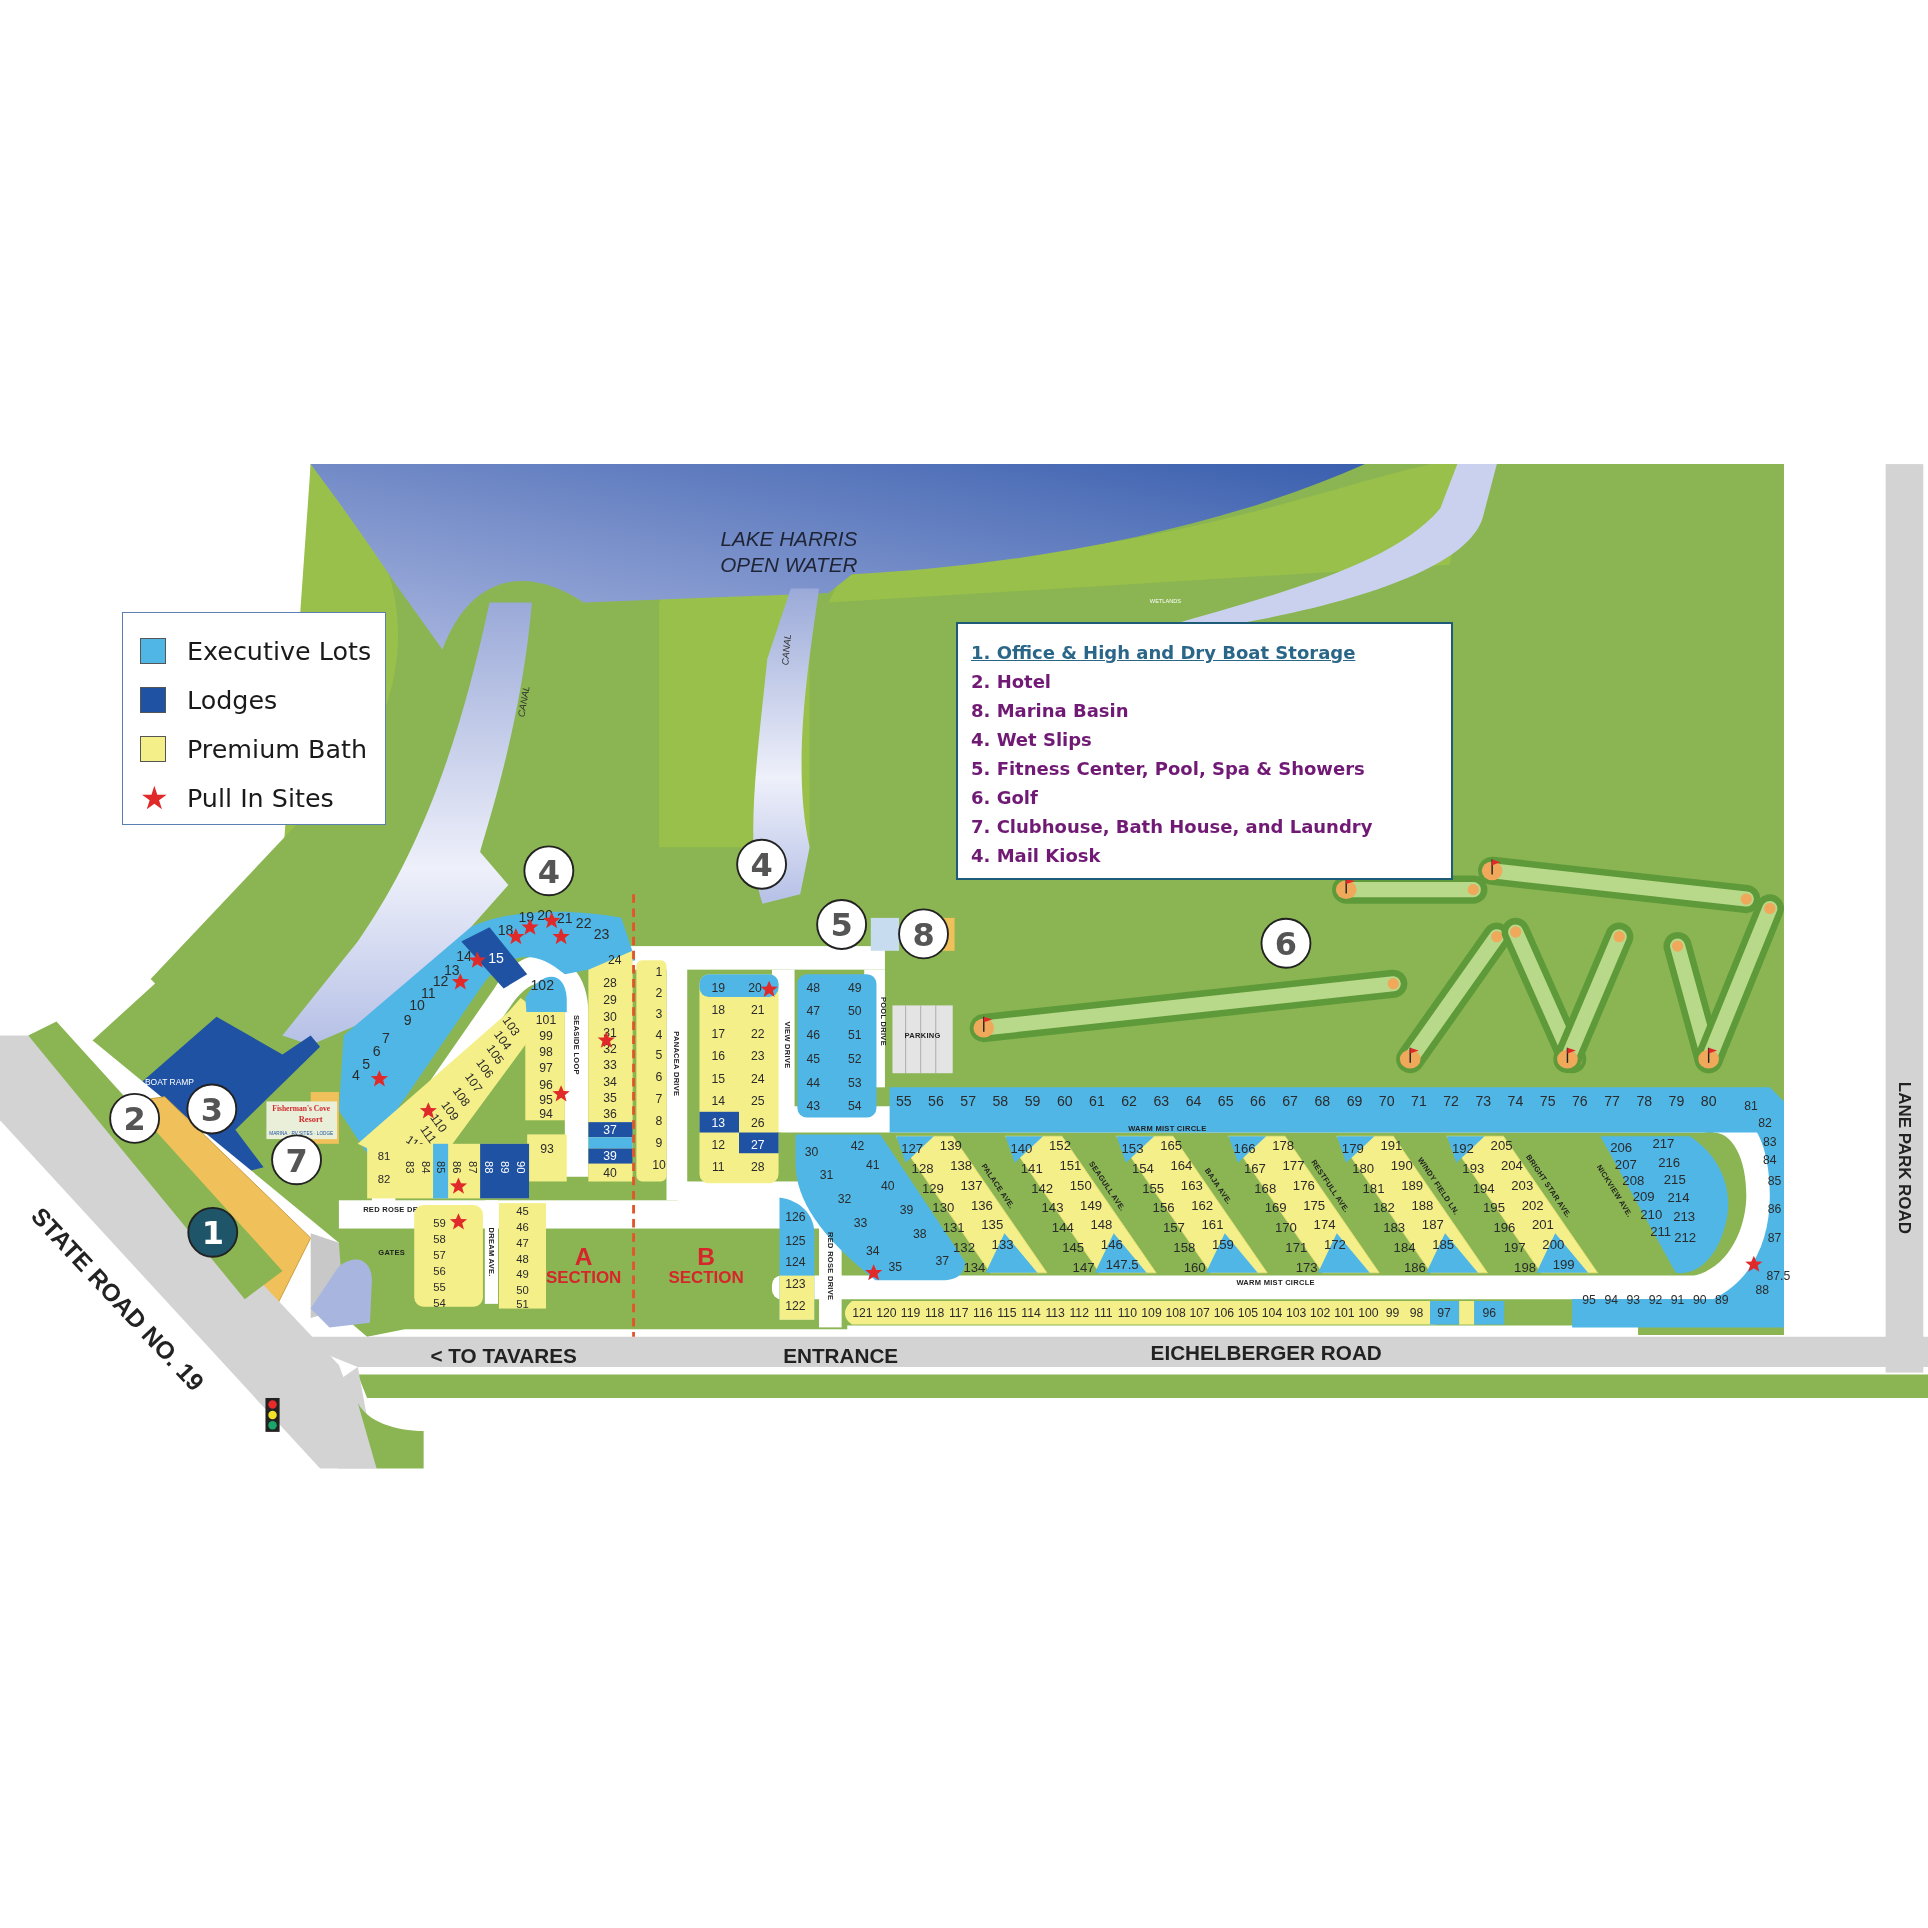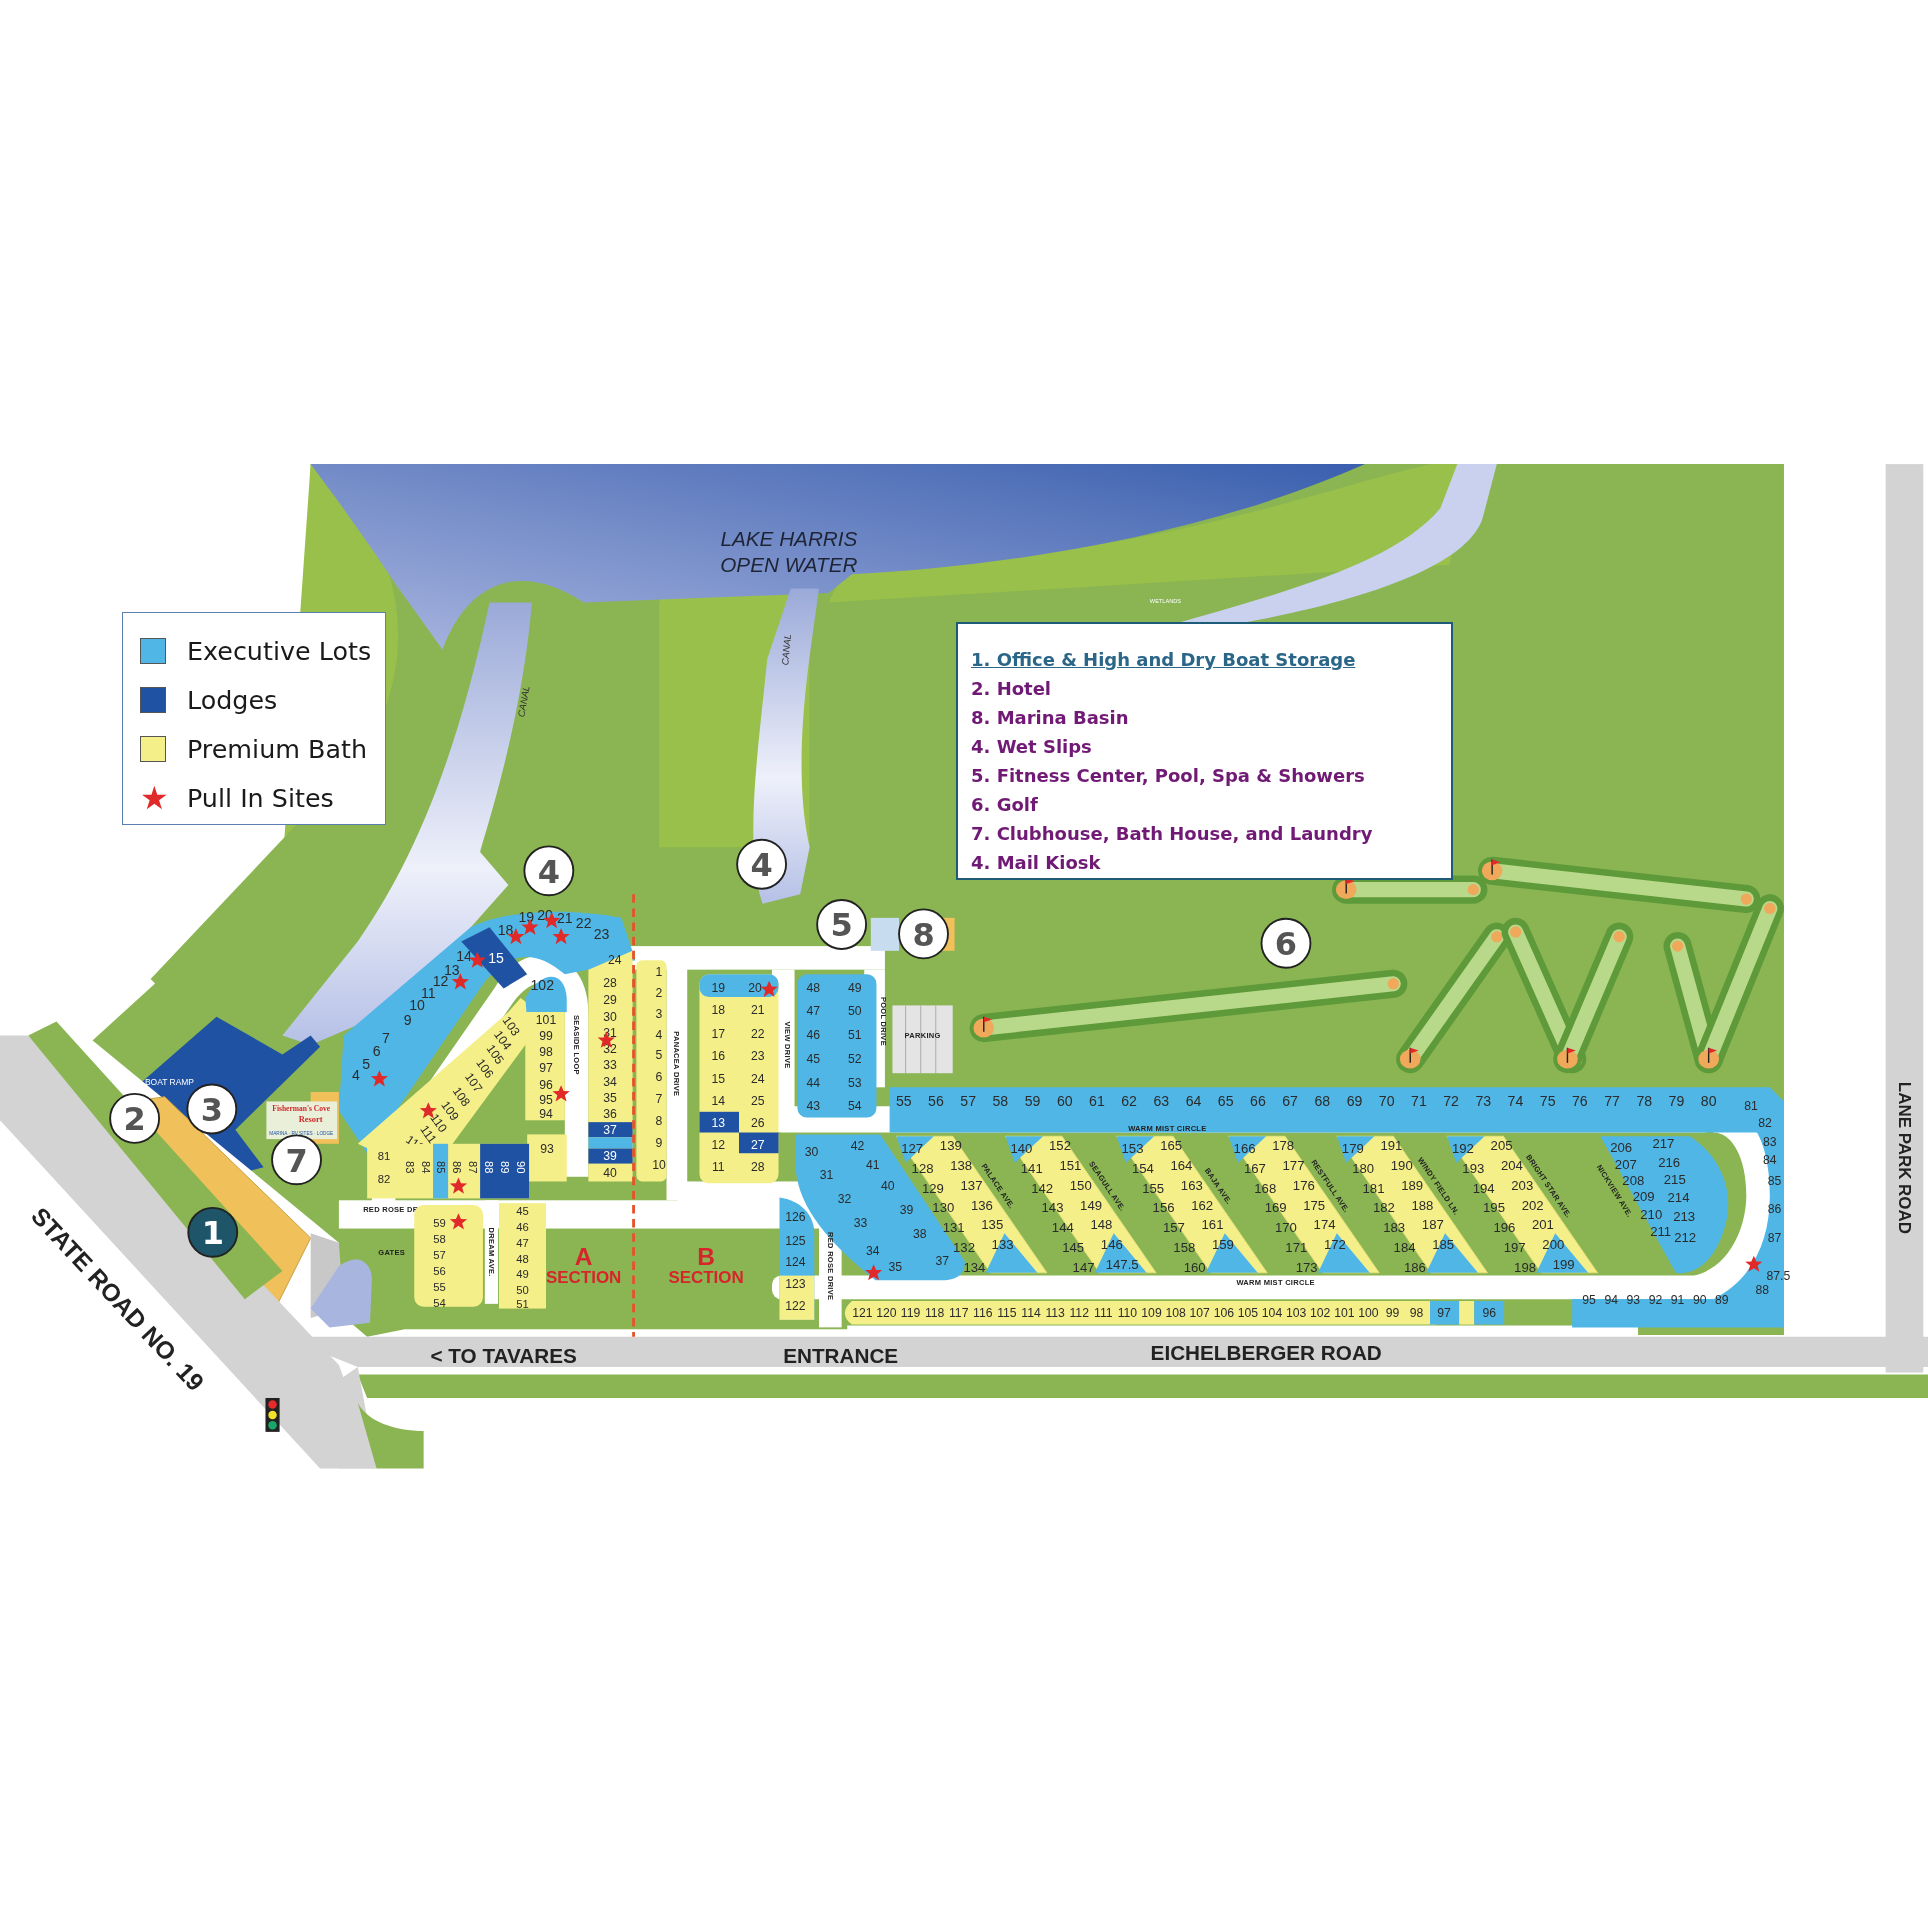--- a/index.html
+++ b/index.html
@@ -17,21 +17,21 @@
   .marker-num { font-family:"DejaVu Sans", sans-serif; font-weight:bold; font-size:34px; fill:#555; text-anchor:middle; dominant-baseline:central; }
 
   .legend { position:absolute; left:82px; top:612px; width:264px; height:213px; background:#fff;
             border:1.9px solid #5b7fb0; box-sizing:border-box; padding:13px 0 0 17px;margin-left:40px; }
   .legend-row { display:flex; align-items:center; height:49px; }
   .legend-swatch { width:26px; height:26px; margin-right:21px; box-sizing:border-box; border:0.9px solid #555; }
   .legend-label { font-family:"DejaVu Sans", sans-serif; font-size:25.4px; color:#1a1a1a; }
   .legend-star { width:26px; margin-right:21px; color:#e02a2a; font-size:32px; line-height:26px; text-align:center; }
 
   .key { position:absolute; left:956px; top:622px; width:497px; height:258px; background:#fff;
-         border:2.8px solid #1e5b78; box-sizing:border-box; padding:21px 0 0 13px; }
+         border:2.8px solid #1e5b78; box-sizing:border-box; padding:14px 0 0 13px; }
   .key-item { font-family:"DejaVu Sans", sans-serif; font-weight:bold; font-size:18px; color:#701a75; height:29px; line-height:29px; white-space:nowrap; }
   .key-item.first { color:#2a6688; text-decoration:underline; }
 </style>
 </head>
 <body>
 
 <svg id="map" viewBox="0 0 2048 2048" xmlns="http://www.w3.org/2000/svg">
   <defs>
     <linearGradient id="lakeGrad" x1="0" y1="1" x2="1" y2="0">
       <stop offset="0" stop-color="#aab6e0"></stop>

